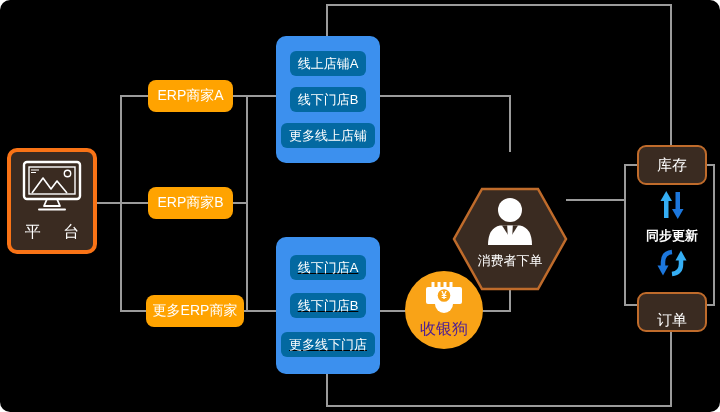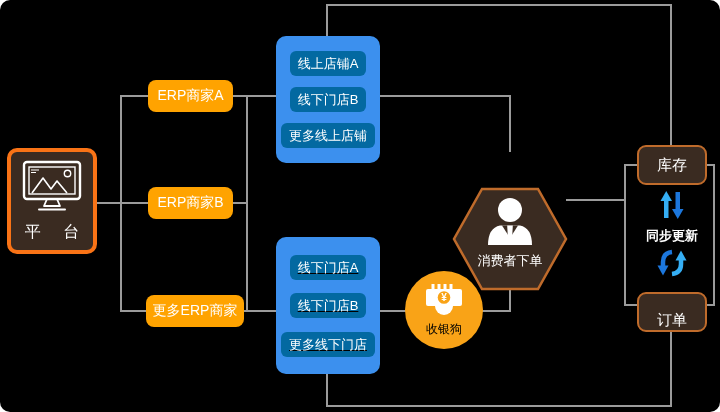--- a/index.html
+++ b/index.html
@@ -35,21 +35,21 @@
     padding:6px 8px;white-space:nowrap;line-height:1;
   }
   .hexwrap{left:452px;top:148px;width:116px;height:76px;flex-direction:column;margin-top:39px;}
   .hexwrap svg.hexbg{position:absolute;left:0;top:0;}
   .hex-content{position:absolute;left:0;top:10px;width:100%;display:flex;flex-direction:column;align-items:center;}
   .hex-label{color:#ffffff;font-size:13px;margin-top:3px;white-space:nowrap;}
   .cashier{
     left:405px;top:271px;width:78px;height:78px;border-radius:50%;
     background:#f9a317;flex-direction:column;
   }
-  .cashier-label{color:#000000;font-size:12px;margin-top:1px;}
+  .cashier-label{color:#4c1d95;font-size:16px;margin-top:1px;}
   .syncbox{
     width:70px;height:40px;background:#3a2b21;border:2px solid #bf6b2b;
     border-radius:9px;color:#ffffff;font-size:15px;
   }
   .inv{left:637px;top:145px;}
   .ord{left:637px;top:292px;align-items:flex-end;}
   .sync-label{
     position:absolute;left:632px;top:227px;width:80px;text-align:center;
     color:#ffffff;font-size:13px;font-weight:bold;white-space:nowrap;
   }

